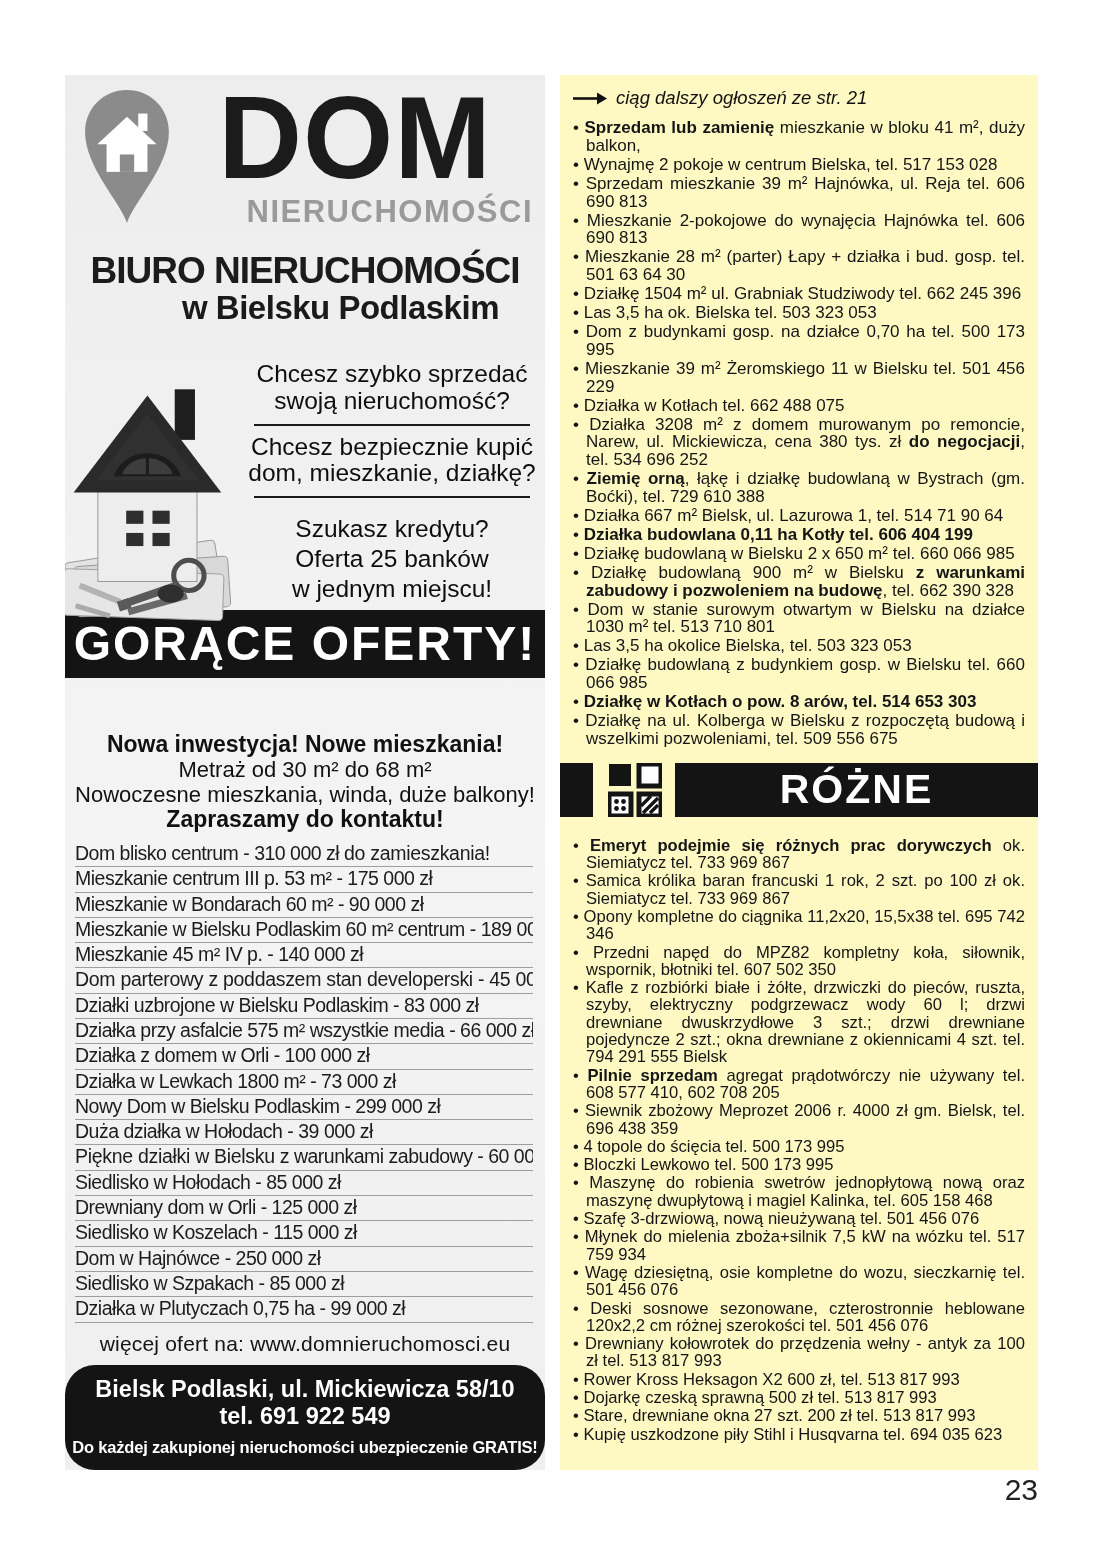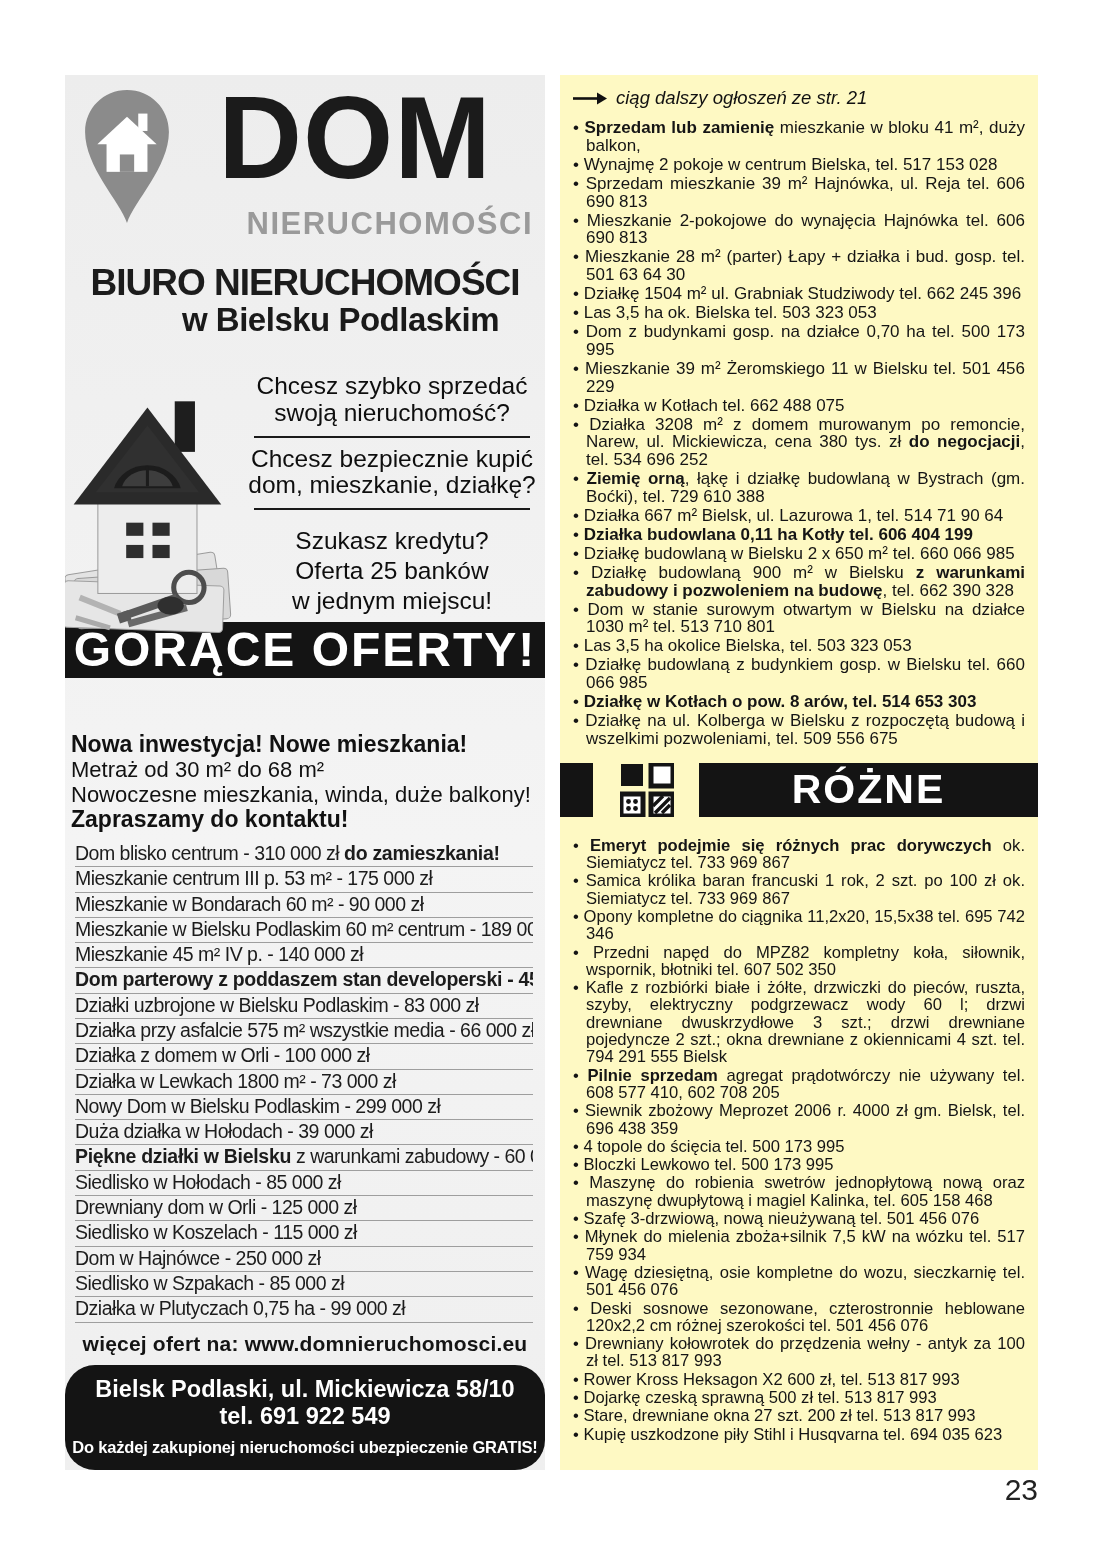--- a/index.html
+++ b/index.html
@@ -17,45 +17,45 @@
   }
   .logo-row{display:flex;align-items:flex-start;padding:10px 8px 0 16px;height:166px;}
   .logo-pin{flex:0 0 92px;margin-top:2px;}
   .brand{flex:1;min-width:0;}
   .brand-name{
     font-size:116px;font-weight:700;line-height:0.92;letter-spacing:1px;
     color:#1b1b1b;text-align:center;
   }
   .brand-sub{
     font-size:31px;font-weight:700;color:#9a9a9a;letter-spacing:1.5px;
-    text-align:right;padding-right:4px;margin-top:14px;
+    text-align:right;padding-right:4px;margin-top:2px;
   }
   .office1{margin-top:22px;text-align:center;font-size:37px;font-weight:700;letter-spacing:-1px;color:#1c1c1c;line-height:1;}
   .office2{text-align:right;padding-right:46px;font-size:33px;font-weight:700;letter-spacing:-0.5px;line-height:1.15;}
   .pitch{position:relative;height:276px;margin-top:30px;}
   .house-photo{position:absolute;left:0;top:4px;width:178px;height:268px;}
   .questions{margin-left:178px;text-align:center;padding:4px 6px 0 2px;}
   .q-line{font-size:24.5px;line-height:1.1;color:#0e0e0e;}
   .q-rule{border:0;border-top:2px solid #1a1a1a;width:94%;margin:9px auto 8px auto;}
   .q-credit{margin-top:16px;}
   .q-credit .q-line{line-height:1.22;}
   .hot-banner{
     margin-top:6px;background:#141414;color:#fff;height:82px;
     display:flex;align-items:center;justify-content:center;
     font-size:48px;font-weight:700;letter-spacing:2px;
   }
-  .invest{padding:12px 6px 6px 6px;font-size:22px;line-height:25px;color:#111;margin-top:42px;}
+  .invest{text-align:center;padding:12px 6px 6px 6px;font-size:22px;line-height:25px;color:#111;margin-top:42px;}
   .invest .b{font-weight:700;font-size:23px;}
   .offers{margin:4px 12px 0 10px;}
   .offer-row{
     font-size:19.5px;letter-spacing:-0.5px;line-height:23.3px;height:24.3px;
     border-bottom:1px solid #9e9e9e;white-space:nowrap;overflow:hidden;color:#1c1c1c;
   }
-  .offer-row .b{font-weight:700;letter-spacing:-0.3px;}
-  .more-offers{text-align:center;font-weight:700;font-size:21px;letter-spacing:0.2px;padding:9px 0 9px 0;color:#141414;}
+  .offer-row .b{font-weight:400;letter-spacing:-0.3px;}
+  .more-offers{text-align:center;font-weight:400;font-size:21px;letter-spacing:0.2px;padding:9px 0 9px 0;color:#141414;}
   .contact-box{
     margin-top:auto;background:#141414;color:#ffffff;text-align:center;
     padding:11px 6px 13px 6px;
     border-radius:30px;
   }
   .contact-line{font-size:23.5px;font-weight:700;line-height:1.18;}
   .contact-promo{font-size:16.5px;font-weight:700;letter-spacing:-0.2px;margin-top:7px;}
   
   .right-col{
     left:560px;width:478px;height:1395px;background:#fef9c3;
@@ -64,21 +64,21 @@
   .cont-header{
     display:flex;align-items:center;gap:9px;
     padding:12px 0 2px 13px;font-style:italic;font-size:18.5px;color:#111;
   }
   .ads{padding:8px 13px 0 13px;text-align:justify;color:#151515;}
   .ads-top{font-size:17px;line-height:17.9px;}
   .ads-rozne{font-size:16.6px;line-height:17.3px;}
   .ad{padding-left:13px;text-indent:-13px;margin-bottom:1px;}
   .ad::before{content:"\2022\00a0";}
   .ad .b{font-weight:700;}
-  .rozne-header{display:flex;align-items:stretch;height:54px;margin:14px 0 12px 0;gap:12px;}
+  .rozne-header{display:flex;align-items:stretch;height:54px;margin:14px 0 12px 0;}
   .rz-block{width:33px;background:#141414;}
   .rz-icon{width:54px;margin:0 13px 0 15px;align-self:center;}
   .rz-bar{
     flex:1;background:#141414;color:#fff;display:flex;align-items:center;justify-content:center;
     font-size:41px;font-weight:700;letter-spacing:2px;
   }
   .page-num{
     position:absolute;right:62px;bottom:36px;
     font-family:Liberation Sans, sans-serif;font-size:30px;color:#222;
   }

